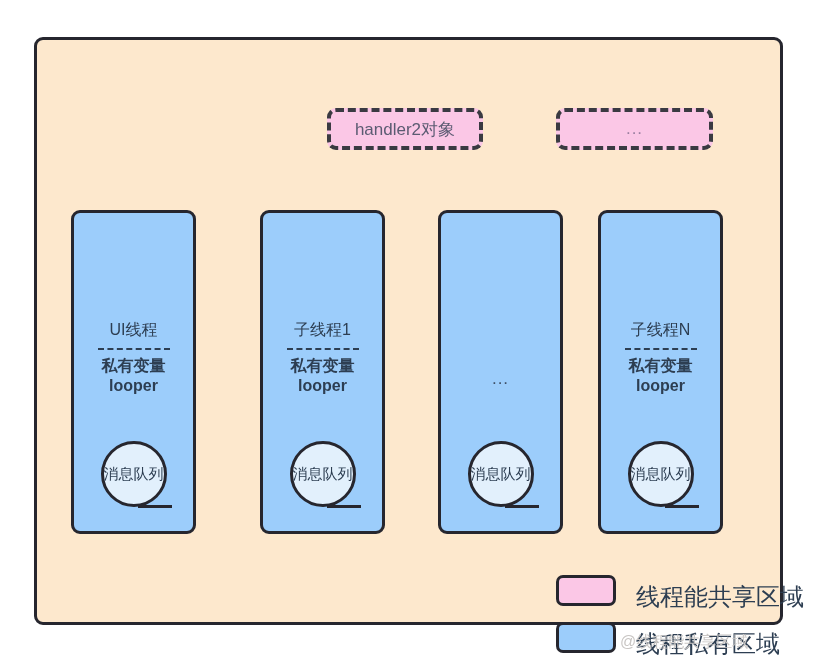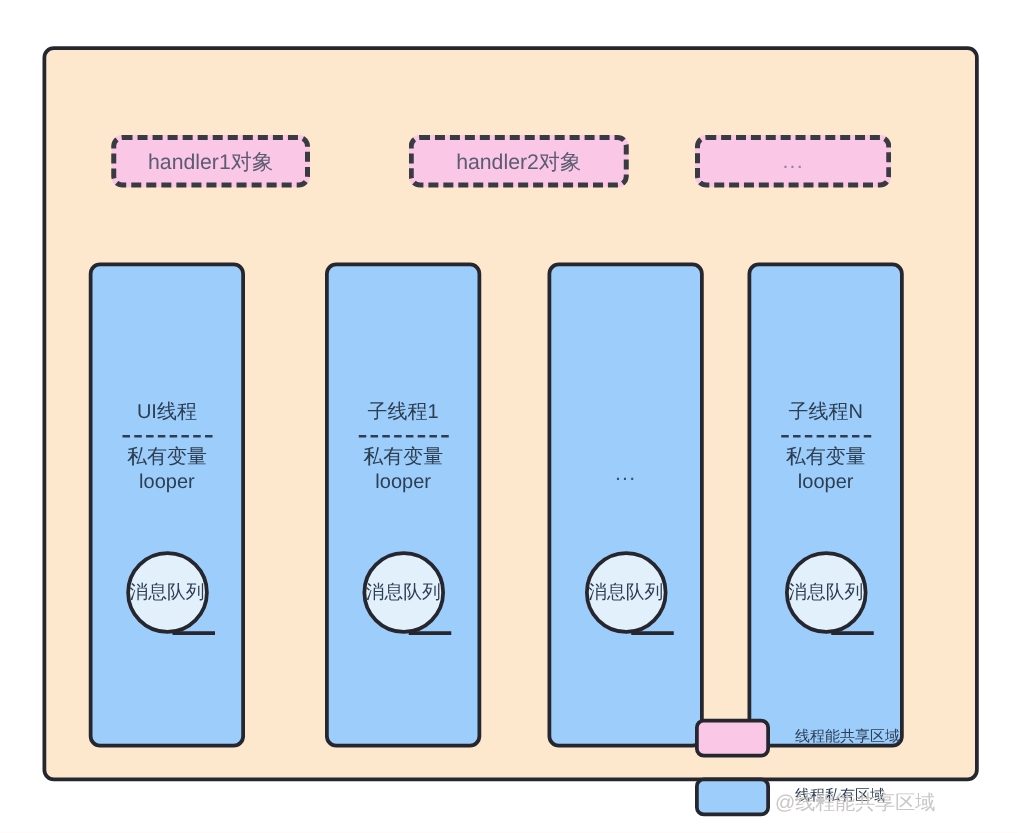--- a/index.html
+++ b/index.html
@@ -62,21 +62,21 @@
     font-size: 17px;
     color: #9a7fa0;
     letter-spacing: 1px;
   }
   
   .thread-box {
     position: absolute;
     box-sizing: border-box;
     top: 170px;
     width: 125px;
-    height: 388px;
+    height: 324px;
     background: #9ccdfb;
     border: 3px solid #26262e;
     border-radius: 9px;
   }
   .thread-inner {
     position: absolute;
     left: 0;
     right: 0;
     top: 108px;
     display: flex;
@@ -94,20 +94,21 @@
     height: 0;
     border-top: 2px dashed #2d3e52;
     margin: 9px 0 6px 0;
   }
   .thread-var {
     font-size: 16px;
     color: #2d3e52;
     line-height: 1.28;
     text-align: center;
     white-space: nowrap;
+    font-weight: bold;
   }
   .thread-ellipsis {
     position: absolute;
     left: 0;
     right: 0;
     top: 156px;
     text-align: center;
     font-size: 17px;
     color: #3f5066;
     letter-spacing: 1px;
@@ -152,21 +153,21 @@
     height: 31px;
     box-sizing: border-box;
     border: 3px solid #26262e;
     border-radius: 7px;
   }
   .legend-swatch.shared { top: 535px; background: #fbc7e6; }
   .legend-swatch.private { top: 582px; background: #9ccdfb; }
   .legend-label {
     position: absolute;
     left: 633px;
-    font-size: 12px;
+    font-size: 24px;
     color: #2d3e52;
     white-space: nowrap;
   }
   .legend-label.shared { top: 541px; }
   .legend-label.private { top: 588px; }
   
   .watermark {
     position: absolute;
     left: 620px;
     top: 632px;
@@ -177,25 +178,22 @@
 </style>
 </head>
 <body>
 
 <div id="canvas">
 
   <div class="memory-box">
 
     <div class="memory-title">memory</div>
 
-    <div class="handler-box" style="left:52px; top:68px; width:159px;">
-      <span class="handler-label">handler1对象</span>
-    </div>
-
-    <div class="handler-box" style="left:290px; top:68px; width:176px;">
+
+    <div class="handler-box" style="left:290px; top:68px; width:156px;">
       <span class="handler-label">handler2对象</span>
     </div>
 
     <div class="handler-box" style="left:519px; top:68px; width:157px;">
       <span class="handler-ellipsis">...</span>
     </div>
 
     <div class="thread-box" style="left:34px;">
       <div class="thread-inner">
         <div class="thread-title">UI线程</div>

